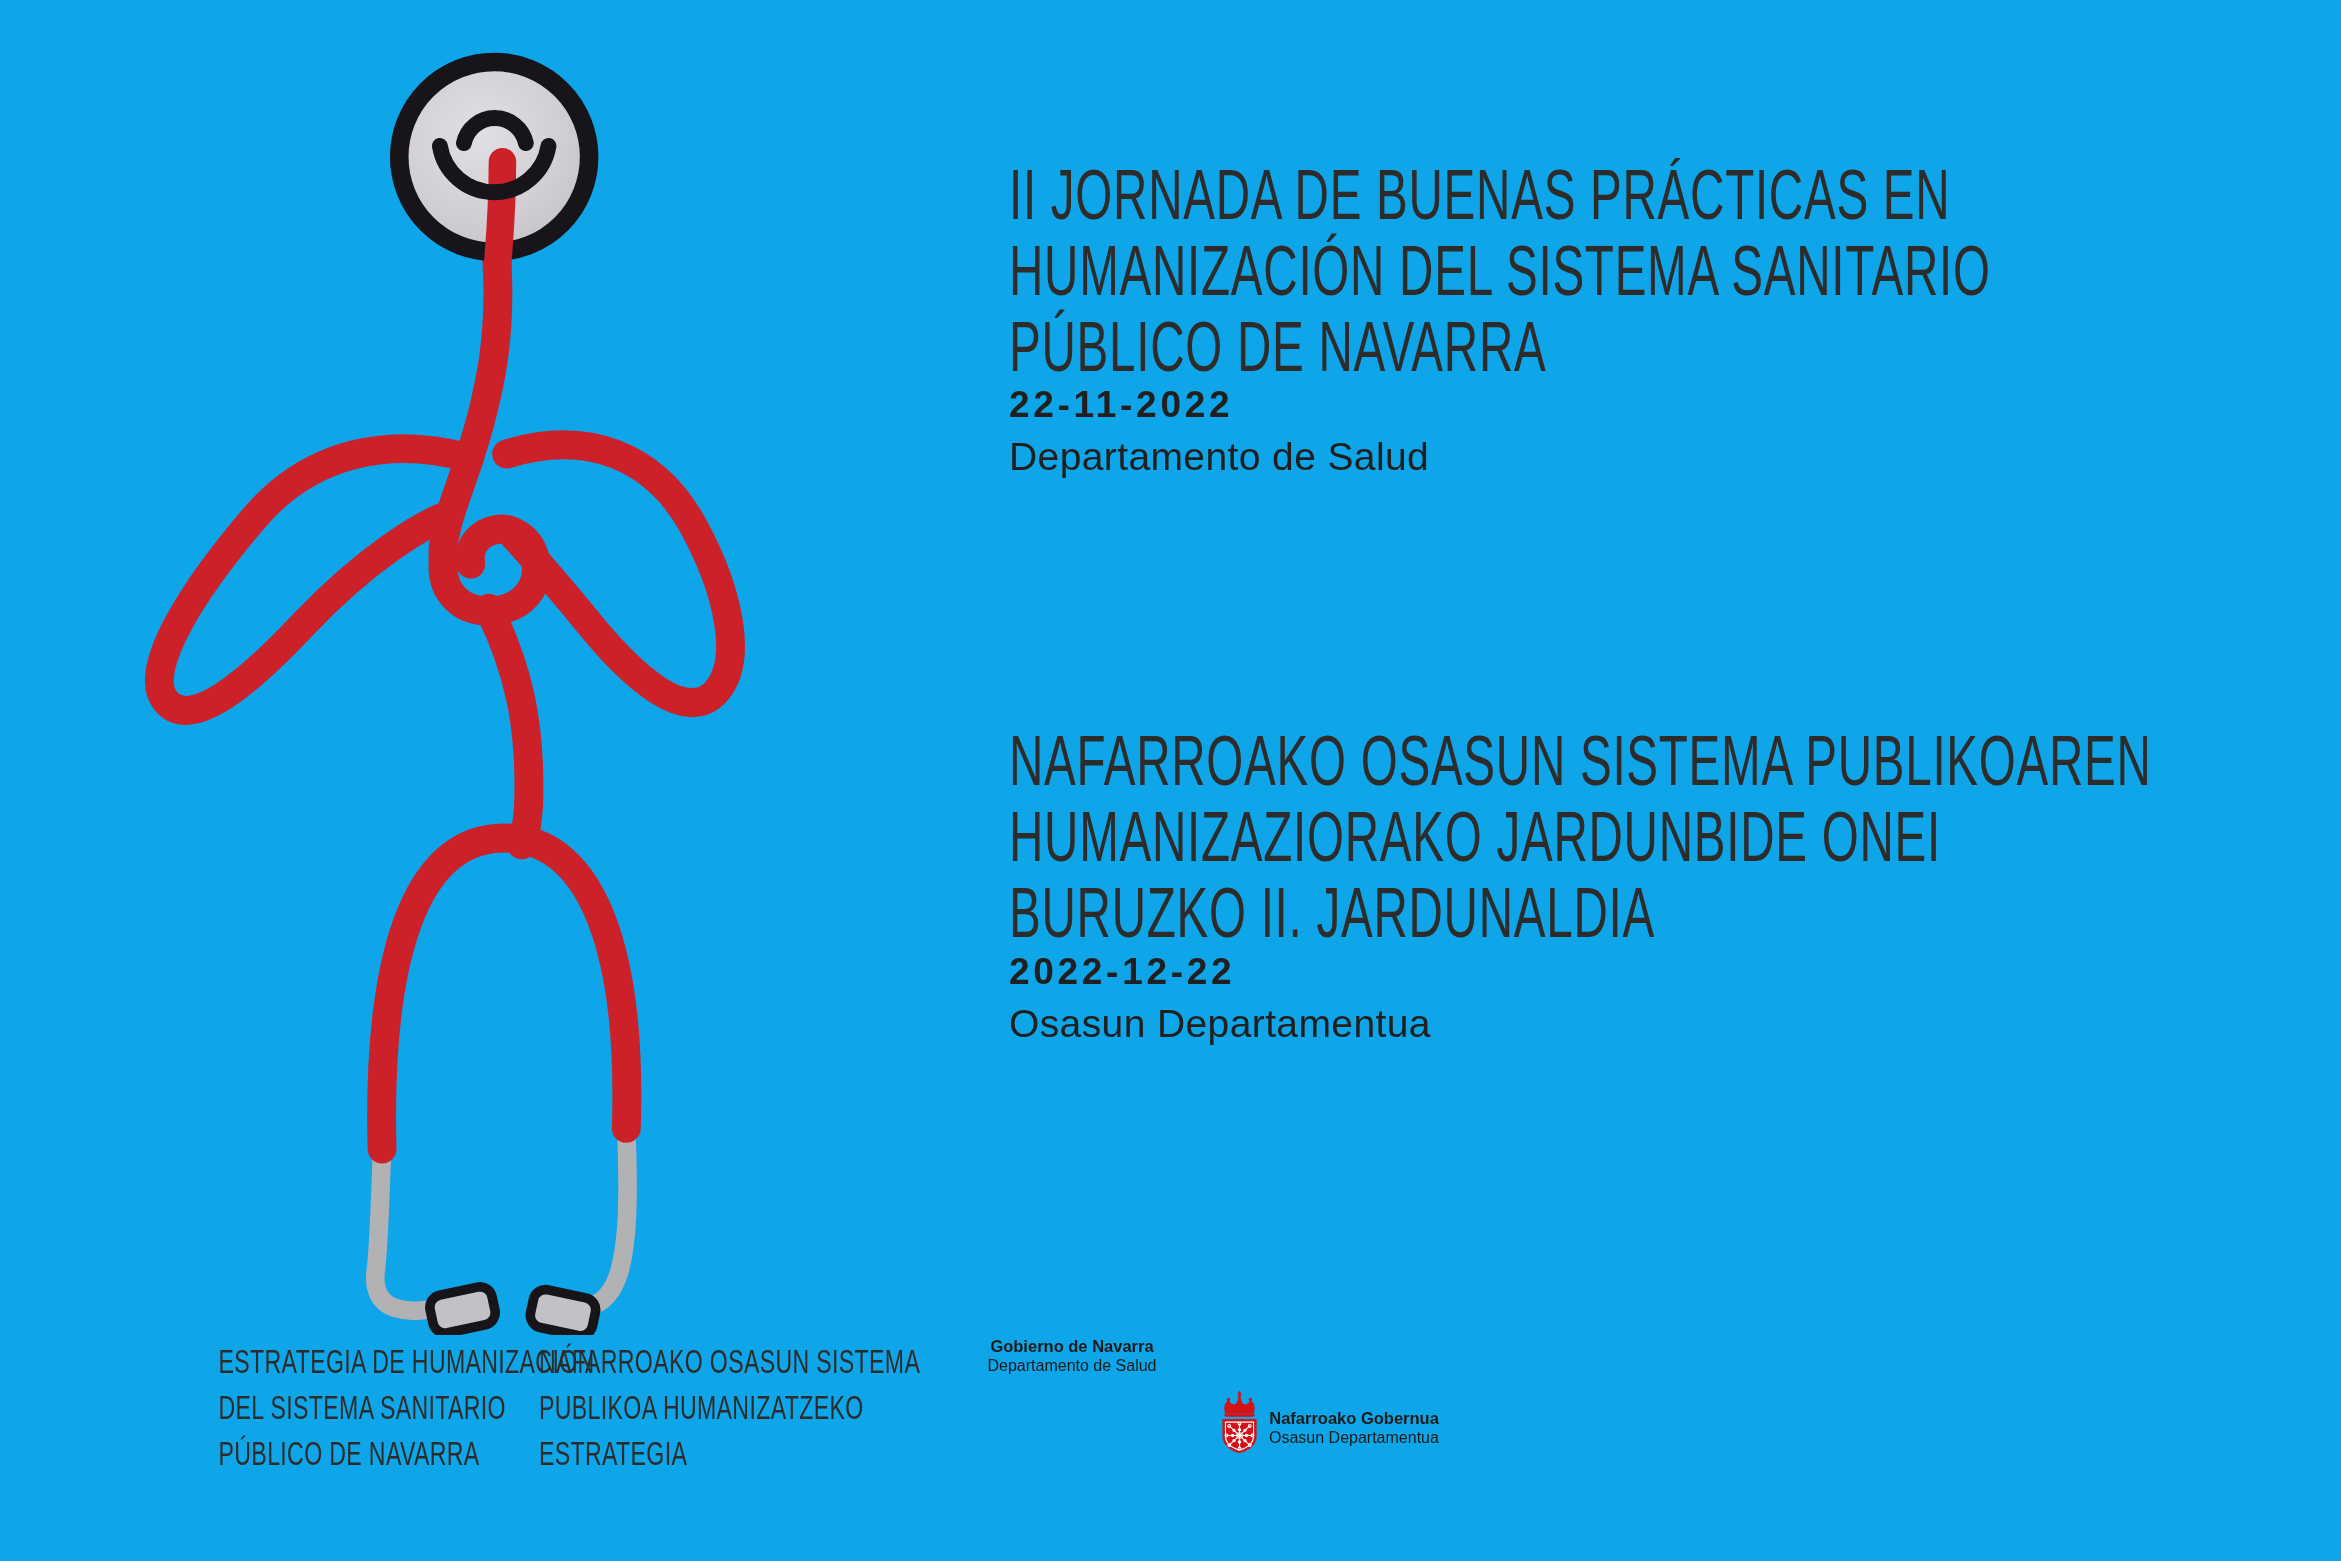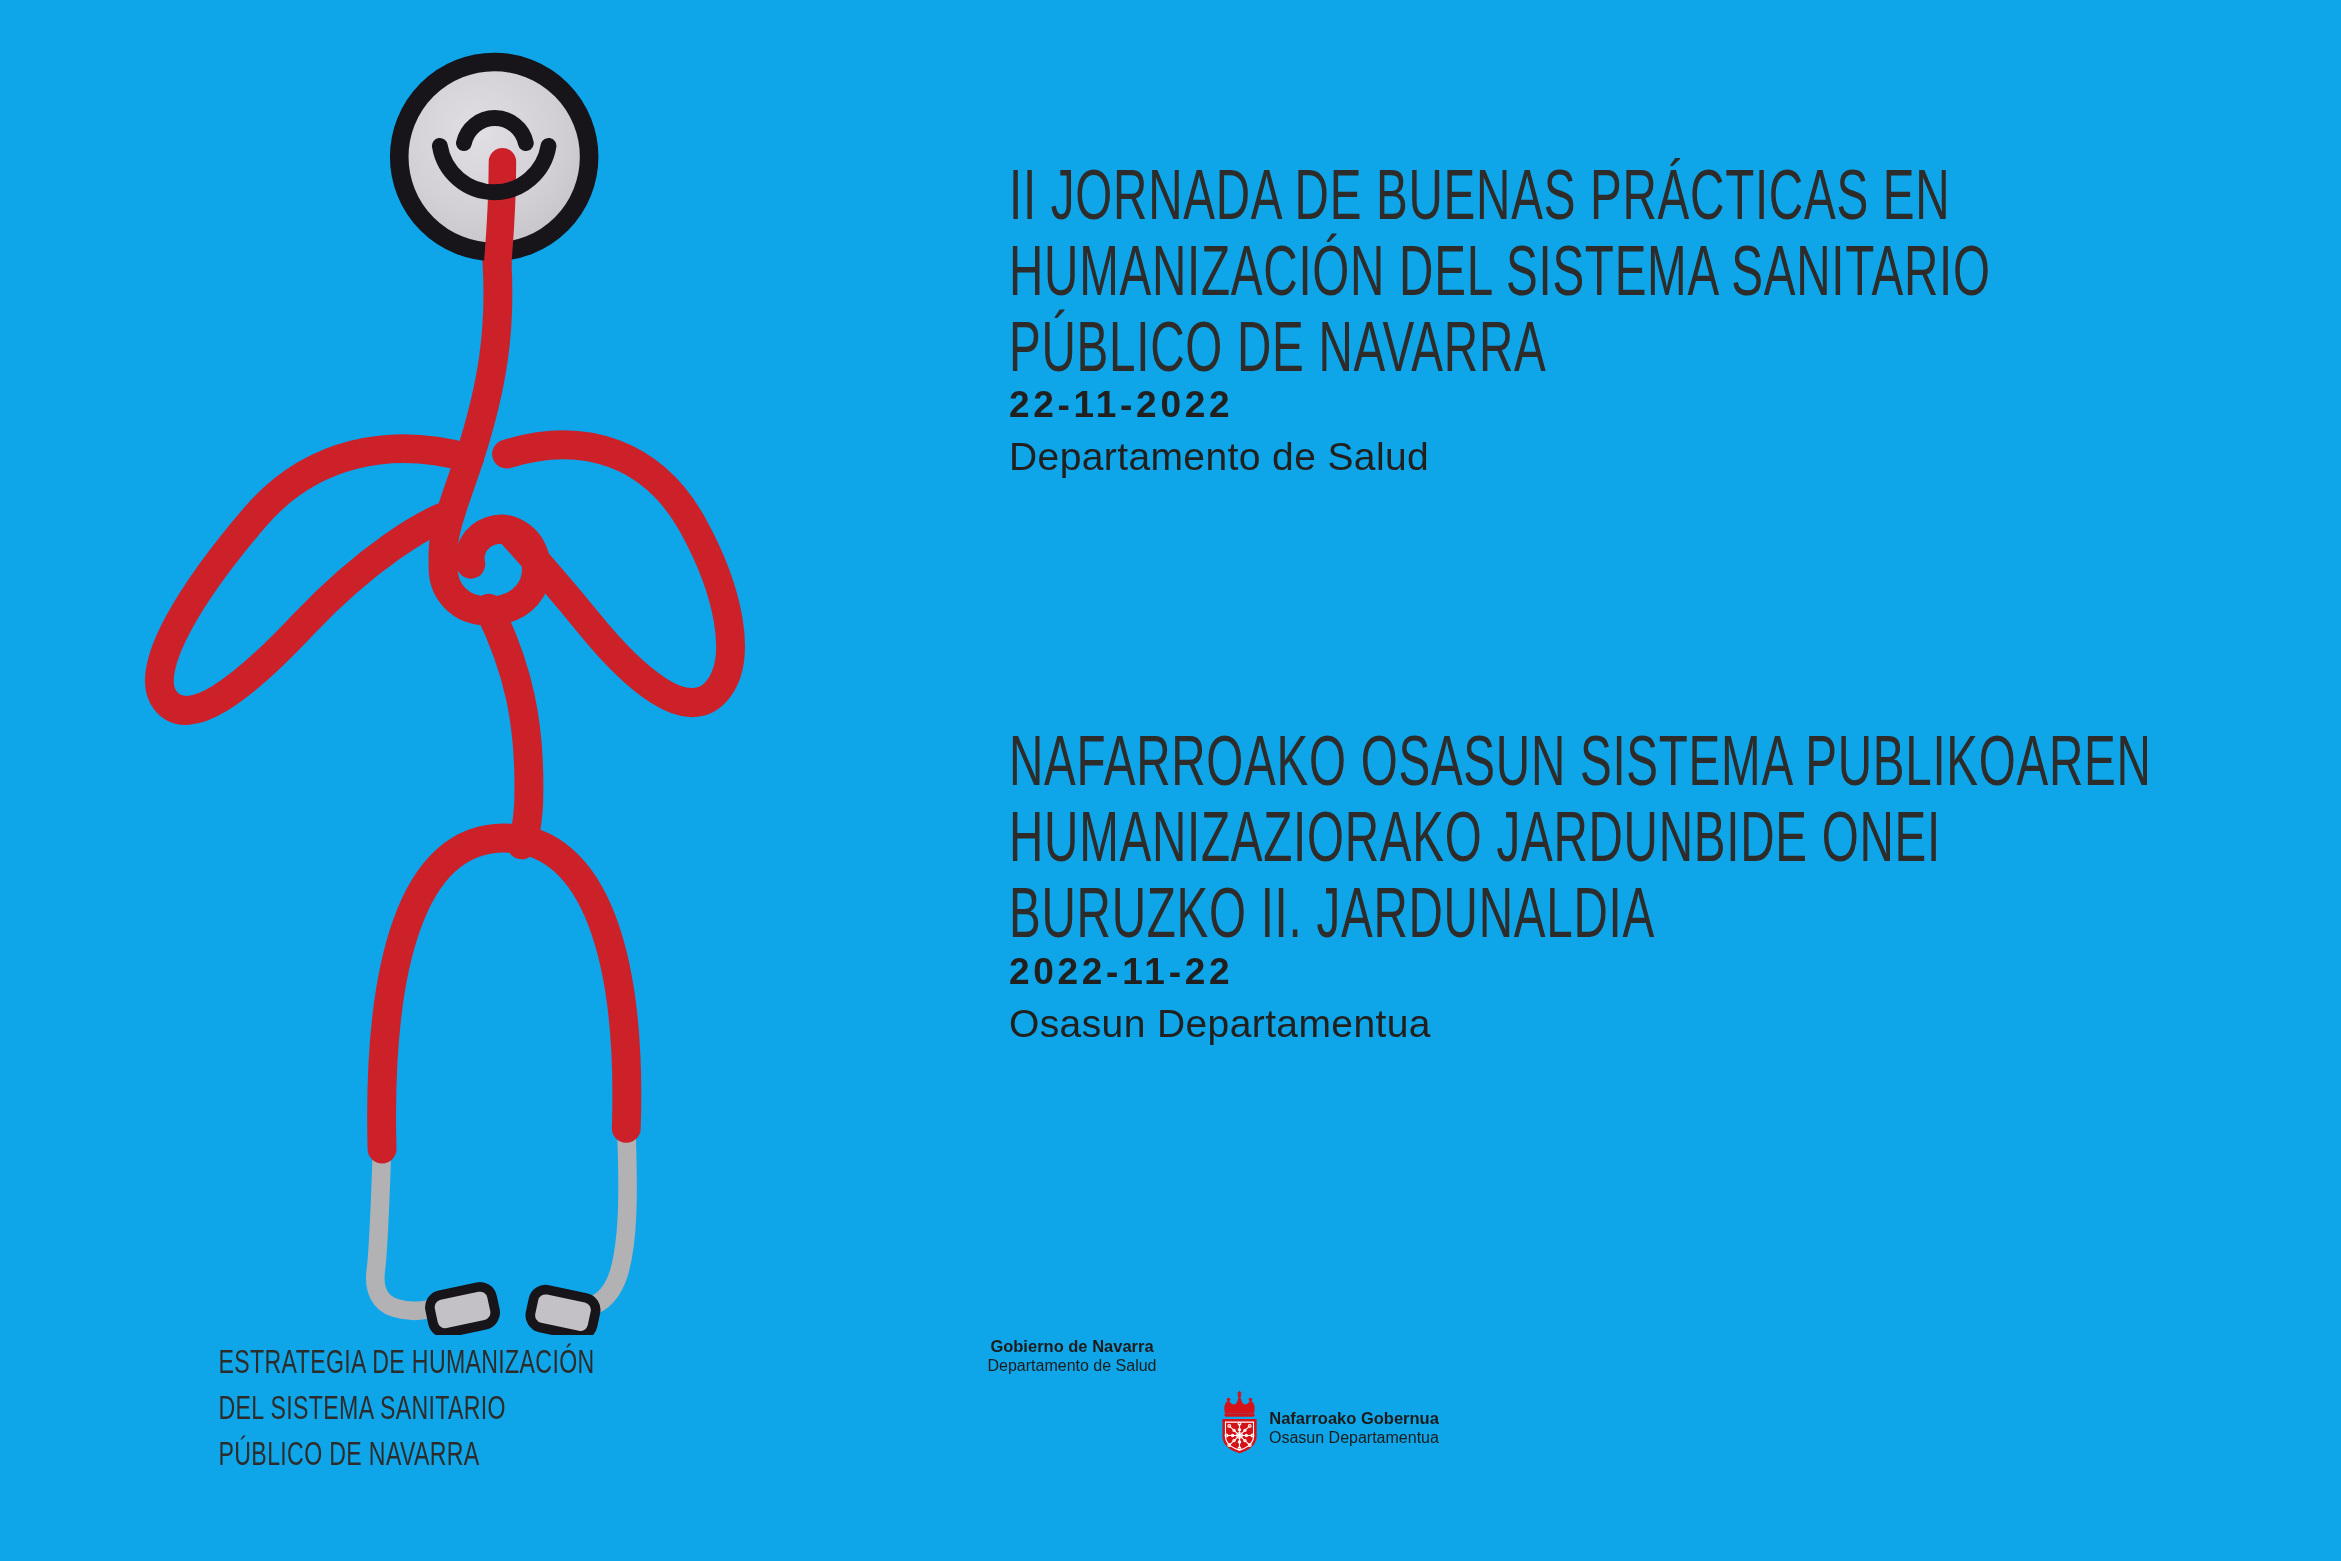--- a/index.html
+++ b/index.html
@@ -100,29 +100,34 @@
     <span class="cond-line title-line">PÚBLICO DE NAVARRA</span>
   </div>
   <div class="abs date-line" style="left:1009px;top:384px;">22-11-2022</div>
   <div class="abs dept-line" style="left:1009px;top:435px;">Departamento de Salud</div>
 
   <div class="abs" style="left:1009px;top:723px;">
     <span class="cond-line title-line">NAFARROAKO OSASUN SISTEMA PUBLIKOAREN</span>
     <span class="cond-line title-line">HUMANIZAZIORAKO JARDUNBIDE ONEI</span>
     <span class="cond-line title-line">BURUZKO II. JARDUNALDIA</span>
   </div>
-  <div class="abs date-line" style="left:1009px;top:951px;">2022-11-22</div>
+  <div class="abs date-line" style="left:1009px;top:951px;">2022-12-22</div>
   <div class="abs dept-line" style="left:1009px;top:1002px;">Osasun Departamentua</div>
 
   <div class="abs right-origin" style="left:96px;top:1338px;width:383px;">
     <span class="cond-line strategy-line">ESTRATEGIA DE HUMANIZACIÓN</span>
     <span class="cond-line strategy-line">DEL SISTEMA SANITARIO</span>
     <span class="cond-line strategy-line">PÚBLICO DE NAVARRA</span>
   </div>
 
+  <div class="abs" style="left:539px;top:1338px;width:496px;">
+    <span class="cond-line strategy-line">NAFARROAKO OSASUN SISTEMA</span>
+    <span class="cond-line strategy-line">PUBLIKOA HUMANIZATZEKO</span>
+    <span class="cond-line strategy-line">ESTRATEGIA</span>
+  </div>
 
   <div class="abs logo-text" style="left:931px;top:1336px;width:282px;text-align:center;">
     <span class="logo-org">Gobierno de Navarra</span>
     <span class="logo-dept">Departamento de Salud</span>
   </div>
 
   <svg class="abs" style="left:1218px;top:1391px;" width="43" height="65" viewBox="0 0 60 95" aria-hidden="true">
     <g fill="var(--logo-red)">
       <rect x="29" y="0" width="2" height="6"></rect>
       <rect x="27" y="2" width="6" height="2"></rect>

